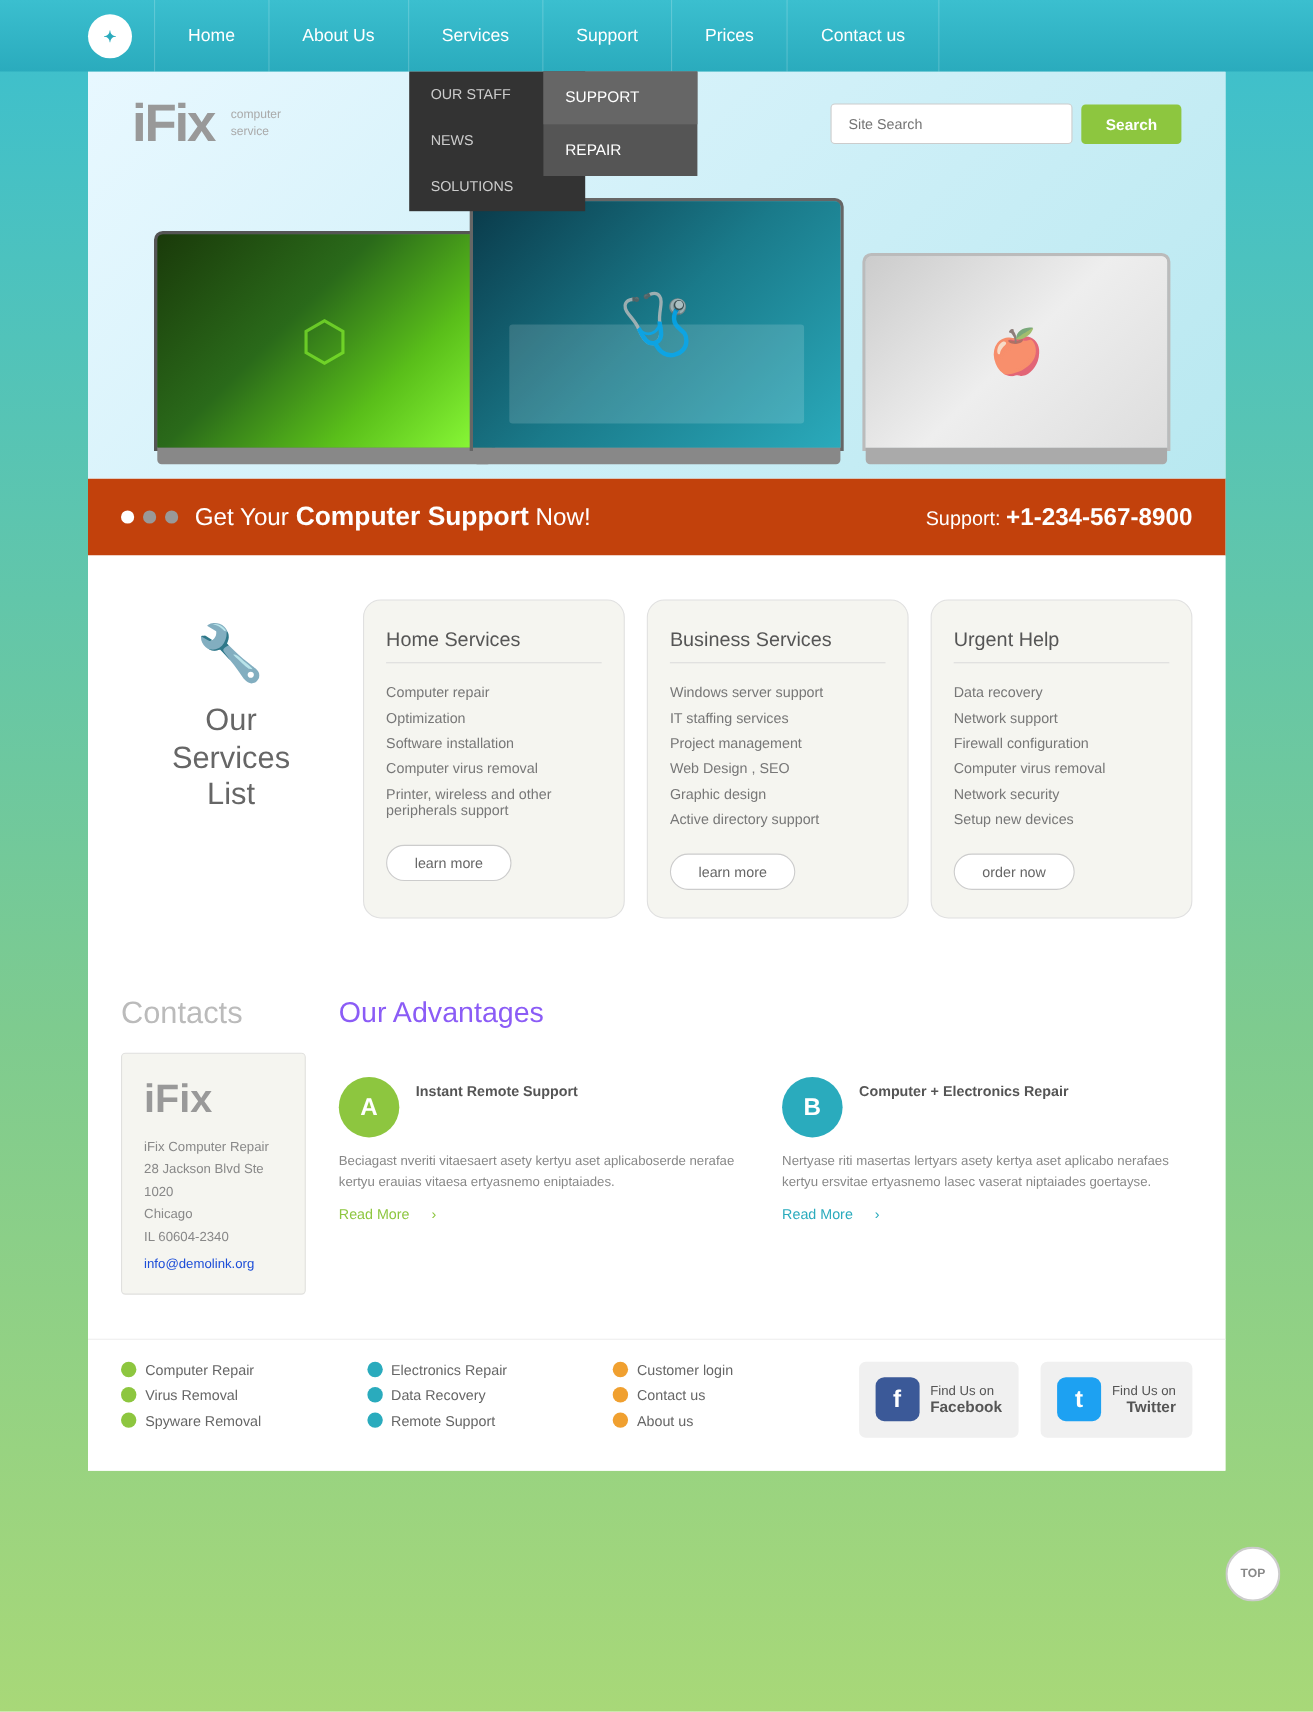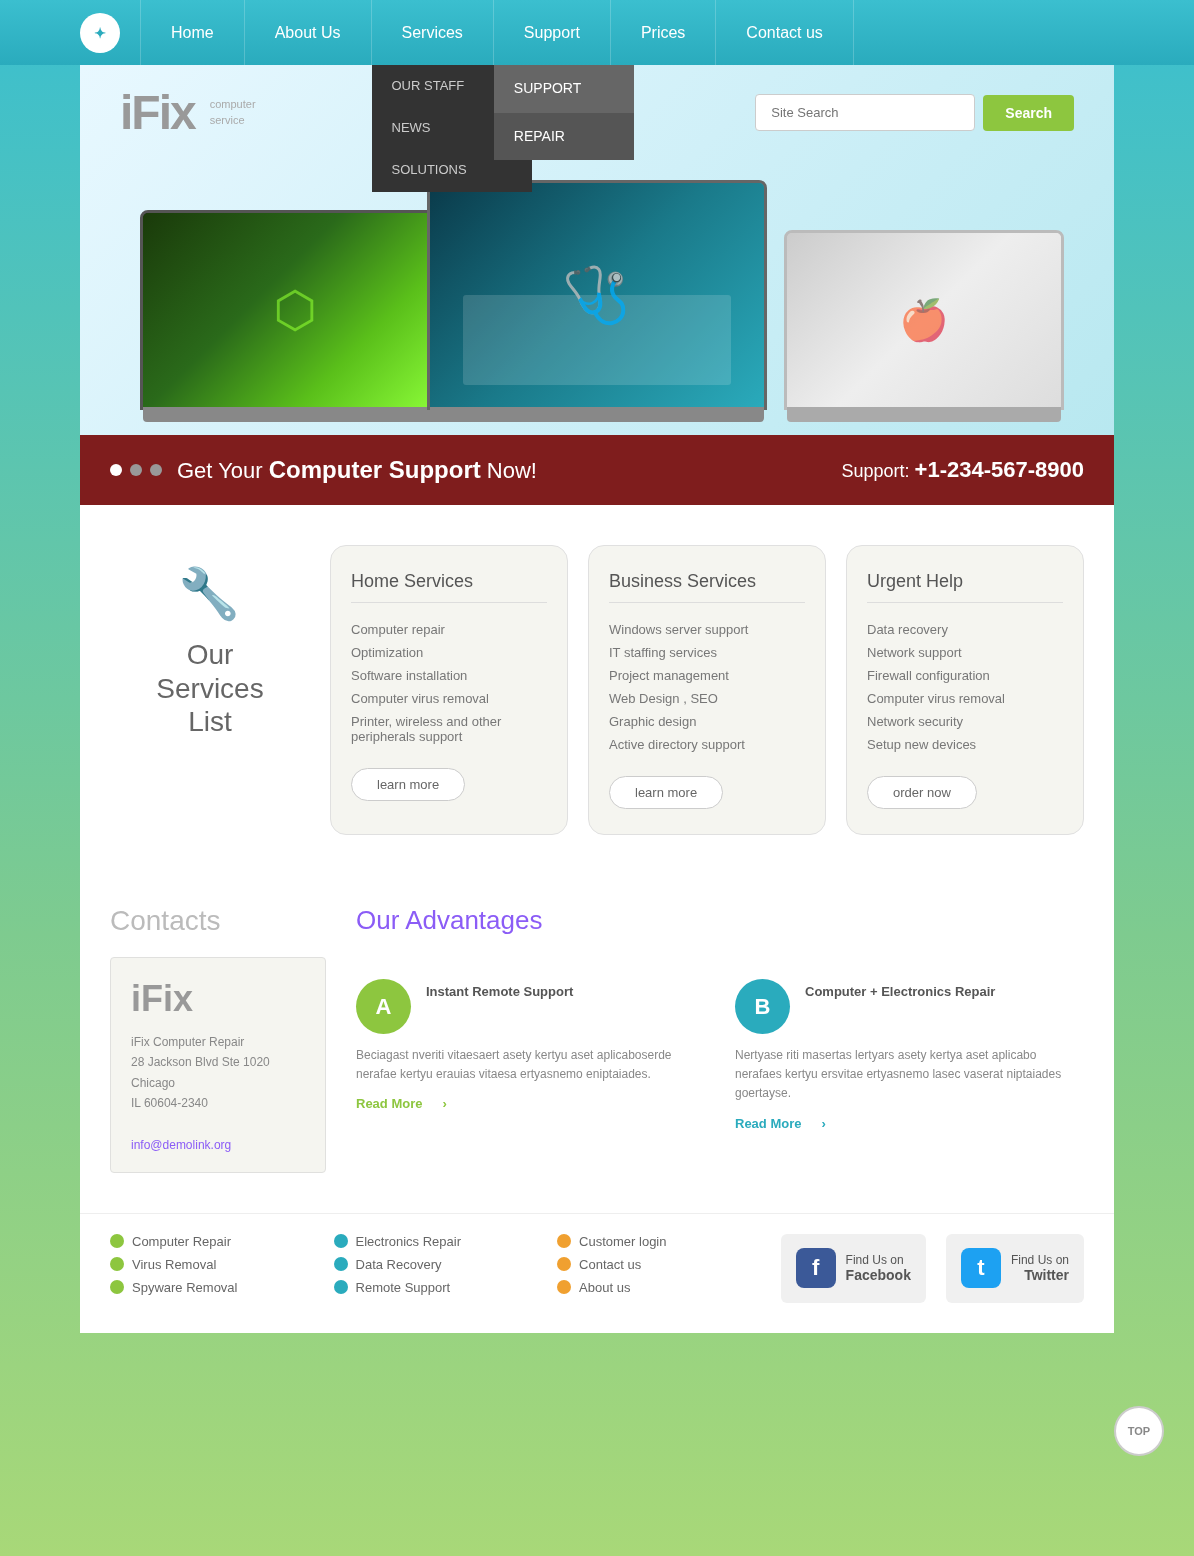--- a/index.html
+++ b/index.html
@@ -221,21 +221,21 @@
       width: 100%;
       height: 15px;
       background: #aaa;
       position: absolute;
       bottom: -15px;
       border-radius: 0 0 4px 4px;
     }
 
     
     .banner {
-      background: #7f1d1d;
+      background: #c2410c;
       display: flex;
       align-items: center;
       justify-content: space-between;
       padding: 0 30px;
       height: 70px;
     }
     .banner-left {
       display: flex;
       align-items: center;
       gap: 15px;
@@ -329,21 +329,21 @@
     }
 
     
     .contacts-advantages {
       display: flex;
       padding: 30px 30px 40px;
       background: white;
       gap: 30px;
     }
     .contacts-col {
-      width: 216px;
+      width: 168px;
       flex-shrink: 0;
     }
     .contacts-heading {
       font-size: 28px;
       color: #bbb;
       margin-bottom: 20px;
     }
     .contact-card {
       background: #f5f5f0;
       border: 1px solid #e0e0de;
@@ -355,24 +355,24 @@
       font-weight: bold;
       color: #999;
       margin-bottom: 12px;
     }
     .contact-info {
       font-size: 12px;
       color: #888;
       line-height: 1.7;
     }
     .contact-email {
-      color: #8b5cf6;
+      color: #1d4ed8;
       text-decoration: none;
       font-size: 12px;
-      margin-top: 24px;
+      margin-top: 8px;
       display: block;
     }
 
     .advantages-col {
       flex: 1;
     }
     .advantages-heading {
       font-size: 26px;
       color: #8b5cf6;
       margin-bottom: 43px;
@@ -413,21 +413,21 @@
     }
     .advantage-text {
       font-size: 12px;
       color: #888;
       line-height: 1.6;
       margin-bottom: 12px;
     }
     .read-more {
       color: #8dc63f;
       font-size: 13px;
-      font-weight: bold;
+      font-weight: normal;
       text-decoration: none;
       display: flex;
       align-items: center;
       gap: 20px;
     }
     .read-more-b { color: #2aabbd; }
 
     
     .footer-links {
       background: white;

